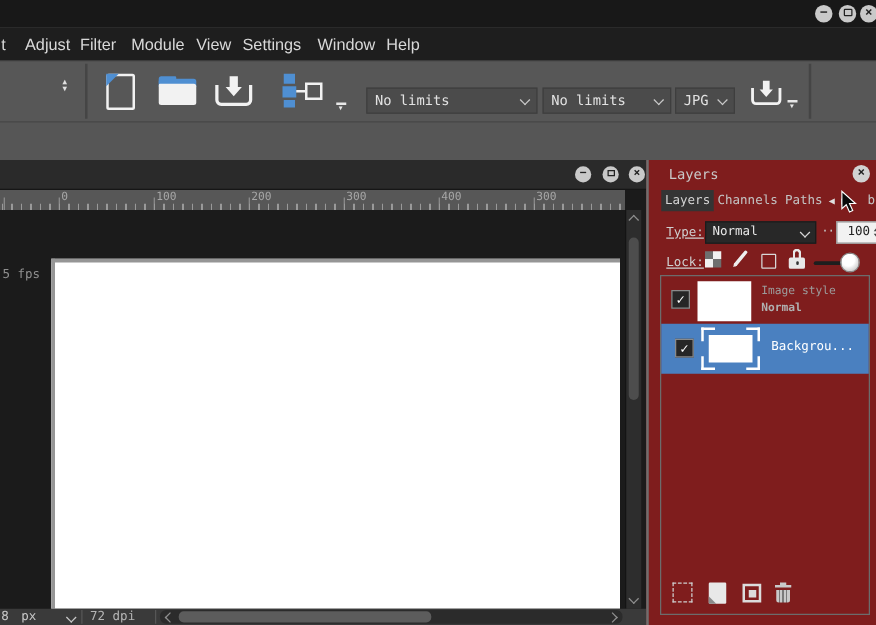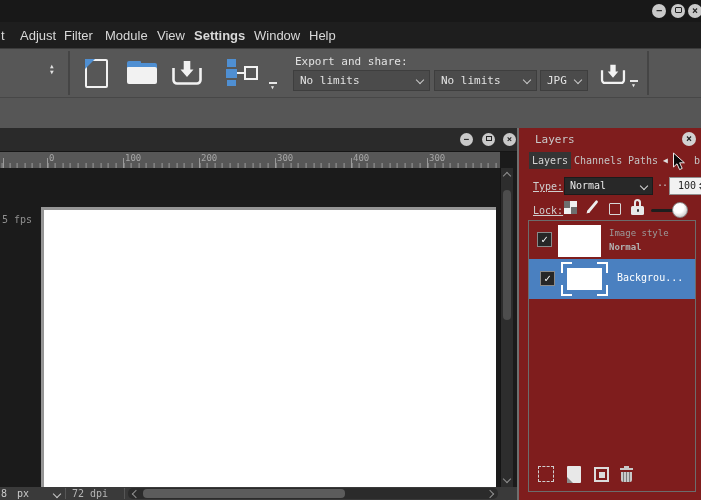--- a/index.html
+++ b/index.html
@@ -137,21 +137,21 @@
       </div>
     <div class="win-btn" style="left:688px;top:4px;"><span>×</span></div>
   </div>
 
   <div class="menubar">
     <span class="mi" style="left:1px;">t</span>
     <span class="mi" style="left:20px;">Adjust</span>
     <span class="mi" style="left:64px;">Filter</span>
     <span class="mi" style="left:105px;">Module</span>
     <span class="mi" style="left:157px;">View</span>
-    <span class="mi" style="left:194px;font-weight:bold;">Settings</span>
+    <span class="mi" style="left:194px;">Settings</span>
     <span class="mi" style="left:254px;">Window</span>
     <span class="mi" style="left:309px;">Help</span>
   </div>
 
   <div class="toolbar">
     <div class="tb-spin">
       <span>▲</span><br>
       <span>▼</span>
     </div>
     <div class="sep-v" style="left:68px;"></div>
@@ -175,21 +175,20 @@
       <span class="eb" style="left:0;top:10px;width:11px;height:9px;"></span>
       <span class="eb" style="left:1px;top:21px;width:9px;height:6px;"></span>
       <span class="ew"></span>
       <span class="el"></span>
     </div>
     <div class="dd-more" style="left:268px;top:33px;">
       <span class="bar"></span>
       <span class="tri">▼</span>
     </div>
 
-    <span class="export-label">Export and share:</span>
     <div class="dd" style="left:293px;width:137px;">
       <span>No limits</span>
       <span class="chev down"></span>
     </div>
     <div class="dd" style="left:434px;width:103px;">
       <span>No limits</span>
       <span class="chev down"></span>
     </div>
     <div class="dd" style="left:540px;width:48px;">
       <span>JPG</span>

